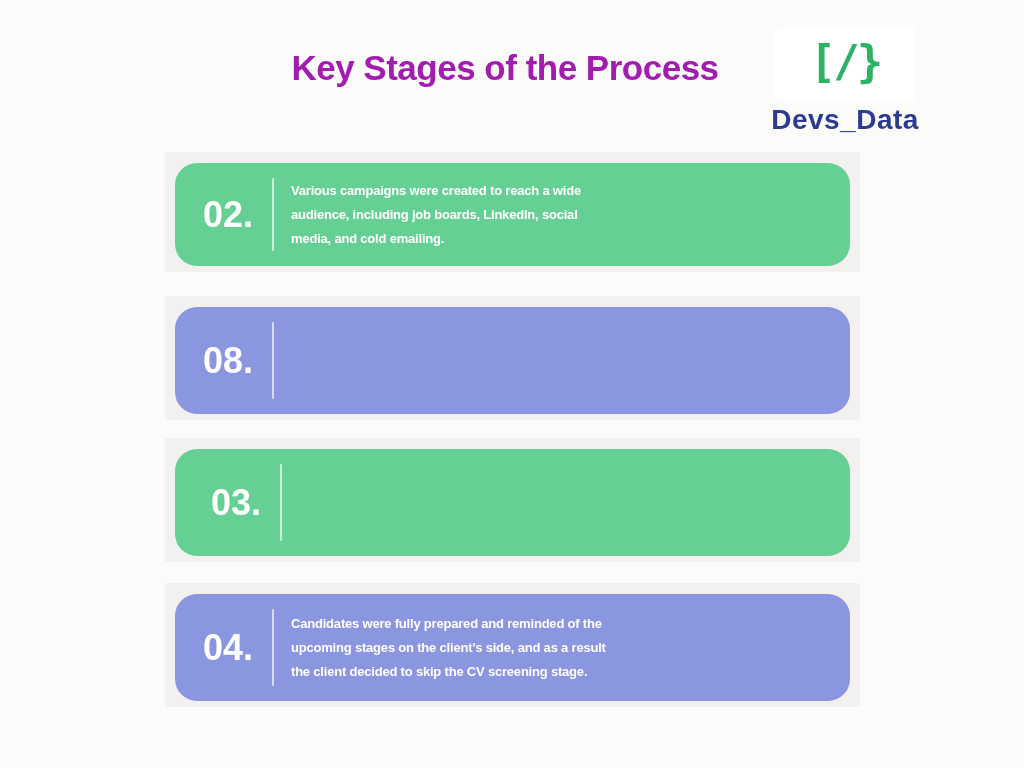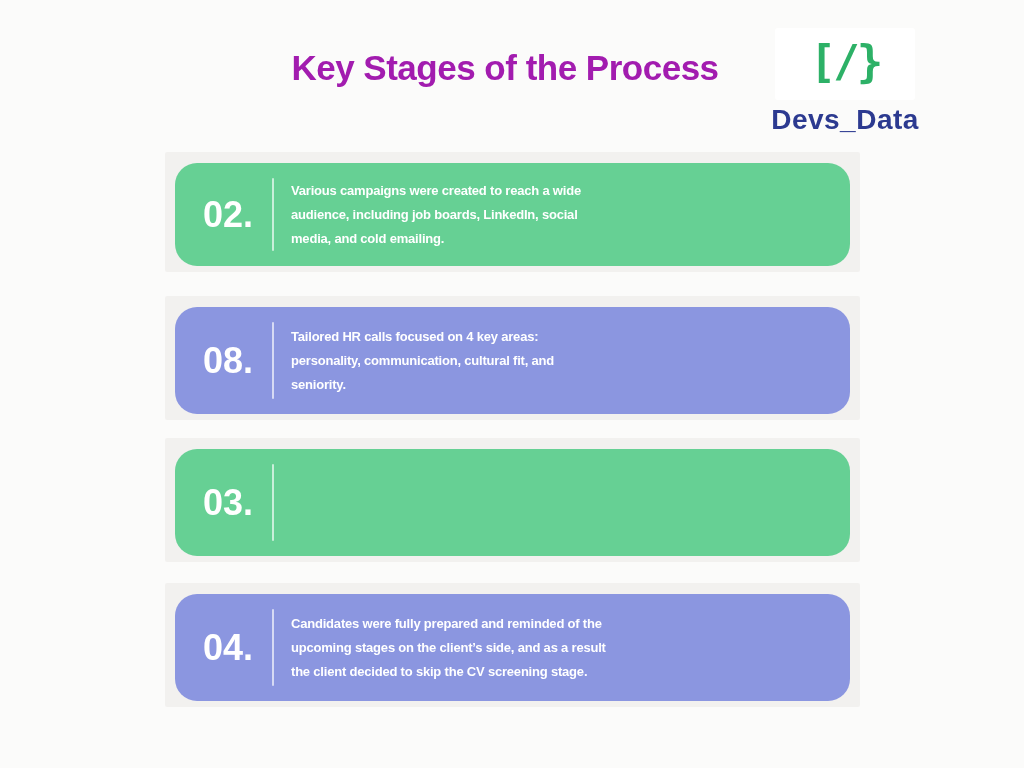--- a/index.html
+++ b/index.html
@@ -87,28 +87,25 @@
     <div class="card-text">Various campaigns were created to reach a wide
 audience, including job boards, LinkedIn, social
 media, and cold emailing.</div>
   </div>
 </div>
 
 <div class="panel" style="top: 296px; height: 124px; background: rgb(242, 241, 239);">
   <div class="card" style="background: rgb(139, 150, 224);">
     <div class="card-num">08.</div>
     <div class="card-divider"></div>
-    <div class="card-text">Tailored HR calls focused on 4 key areas:
-personality, communication, cultural fit, and
-seniority.</div>
   </div>
 </div>
 
 <div class="panel" style="top: 438px; height: 124px; background: rgb(242, 241, 239);">
-  <div class="card" style="background: rgb(102, 208, 148);">
+  <div class="card" style="background: rgb(102, 208, 148); padding-left: 8px;">
     <div class="card-num">03.</div>
     <div class="card-divider"></div>
   </div>
 </div>
 
 <div class="panel" style="top: 583px; height: 124px; background: rgb(242, 241, 239);">
   <div class="card" style="background: rgb(139, 150, 224);">
     <div class="card-num">04.</div>
     <div class="card-divider"></div>
     <div class="card-text">Candidates were fully prepared and reminded of the

